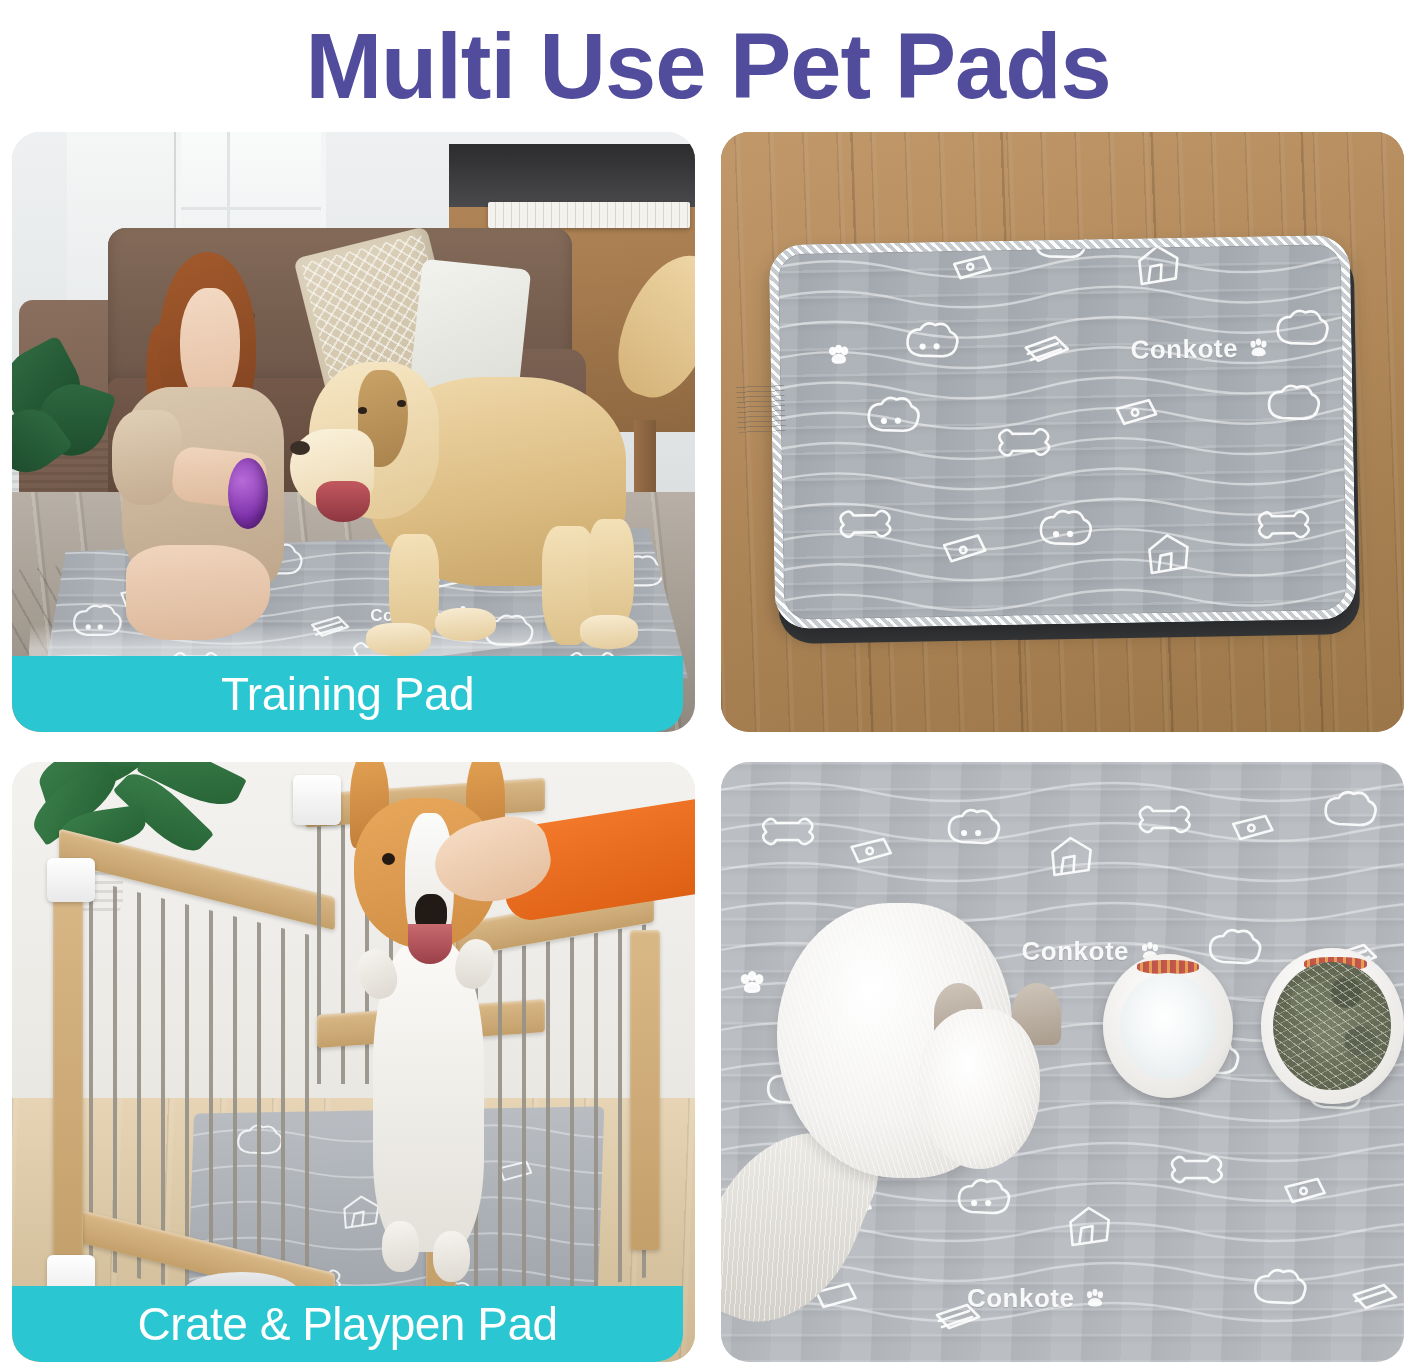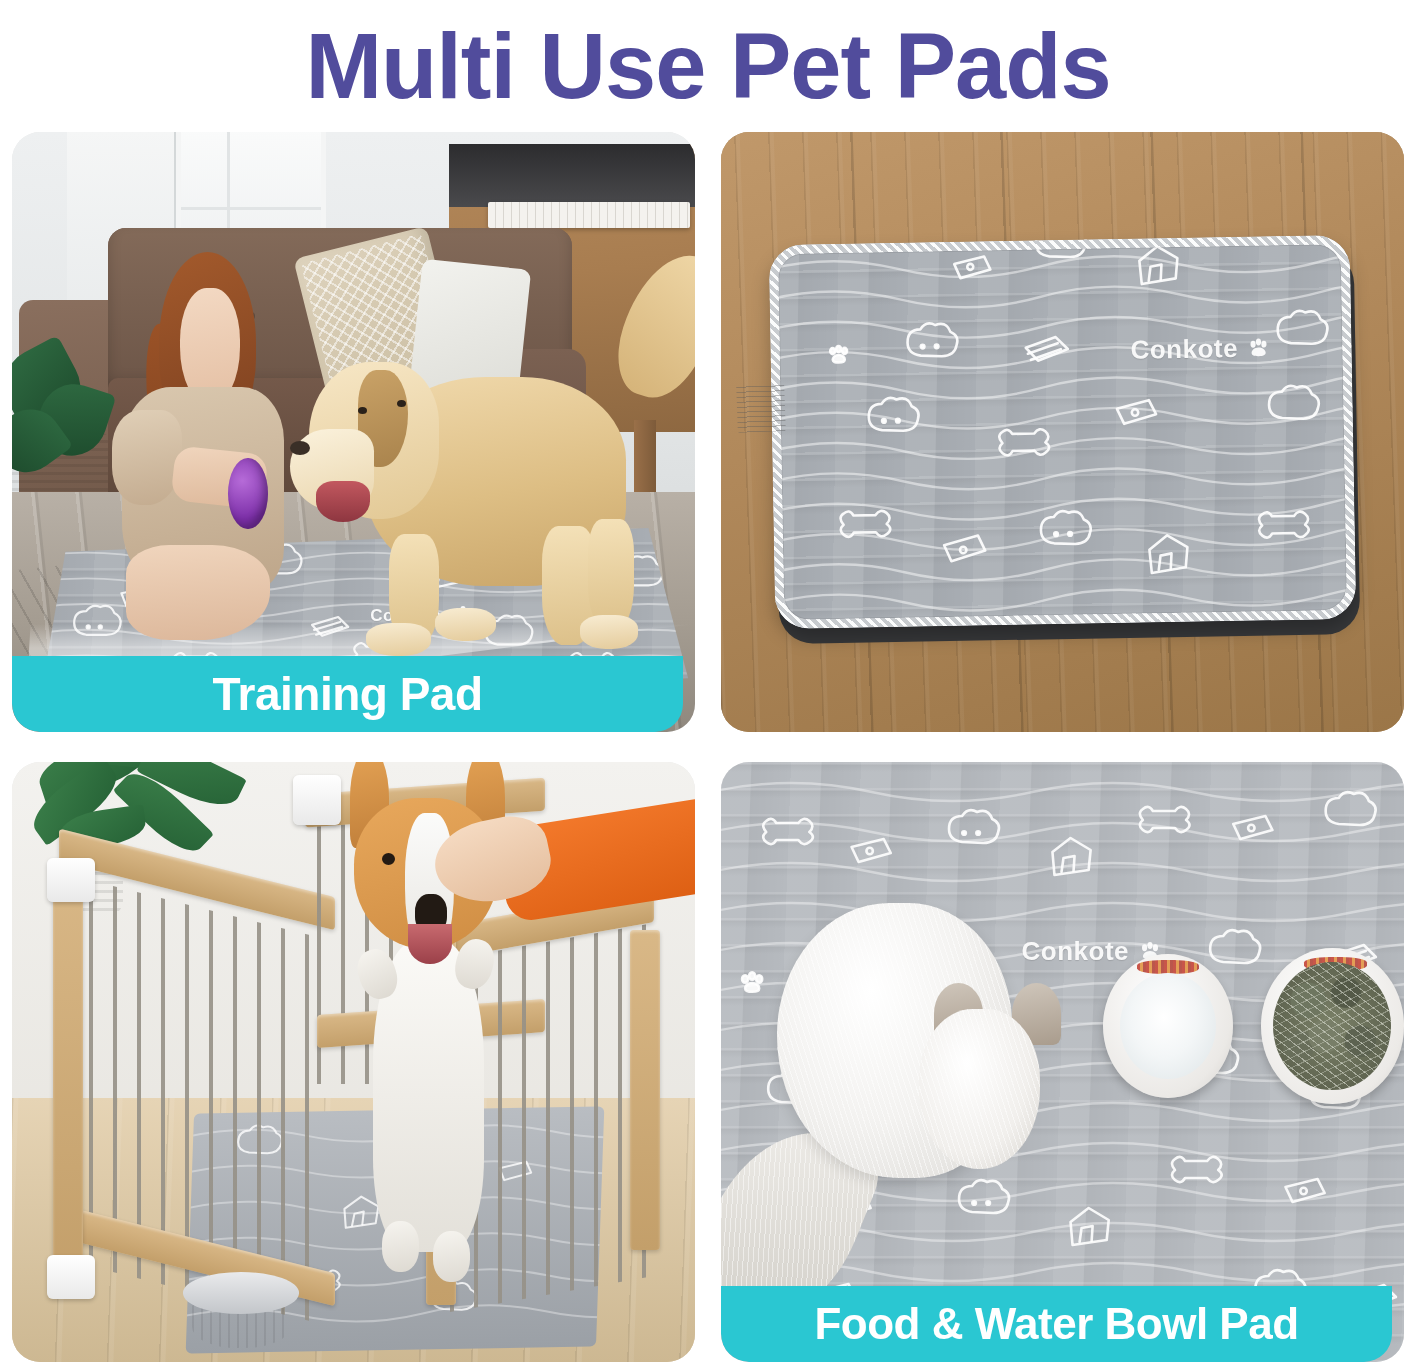--- a/index.html
+++ b/index.html
@@ -61,21 +61,21 @@
     right: 12px;
     bottom: 0;
     height: 76px;
     background: #2AC7D2;
     border-radius: 0 0 28px 28px;
     display: flex;
     align-items: center;
     justify-content: center;
     color: #ffffff;
     font-size: 46px;
-    font-weight: bold;
+    font-weight: normal;
     letter-spacing: -0.5px;
     white-space: nowrap;
     z-index: 40;
     user-select: none;
   }
   .caption.wide { font-size: 44px; }
 
   
   .pad-surface {
     background-color: #a9aeb4;
@@ -961,20 +961,21 @@
         <div class="corgi-eye" style="left:60%;top:11%"></div>
         <div class="corgi-nose"></div>
         <div class="corgi-mouth"></div>
       </div>
 
       <div class="hand">
         <div class="sleeve"></div>
         <div class="palm-hand"></div>
       </div>
     </div>
+    <div class="caption" style="background: rgb(42, 199, 210); color: rgb(255, 255, 255);">Crate &amp; Playpen Pad</div>
   </div>
 
   <div class="card">
     <div class="scene">
       <div class="pad4 pad-surface" style="background-color:#b6babf;">
         <svg class="wave-svg" viewBox="0 0 680 600" preserveAspectRatio="none">
           <g fill="none" stroke="rgba(255,255,255,0.40)" stroke-width="2.4">
             <path d="M-10 30 Q 70 12 150 30 T 310 30 T 470 30 T 630 30 T 790 30"></path>
             <path d="M-10 70 Q 70 52 150 70 T 310 70 T 470 70 T 630 70 T 790 70"></path>
             <path d="M-10 110 Q 70 92 150 110 T 310 110 T 470 110 T 630 110 T 790 110"></path>
@@ -1130,16 +1131,15 @@
         <div class="bowl-label"></div>
         <div class="bowl-water-inner"></div>
       </div>
 
       <div class="plate-food">
         <div class="plate-outer"></div>
         <div class="bowl-label" style="left:30%;top:6%;width:44%;height:9%;"></div>
         <div class="plate-inner"></div>
       </div>
     </div>
-    <div class="caption wide" style="background: rgb(42, 199, 210); color: rgb(255, 255, 255);">Food &amp; Water Bowl Pad</div>
   </div>
 
 </div>
 
 </body></html>

